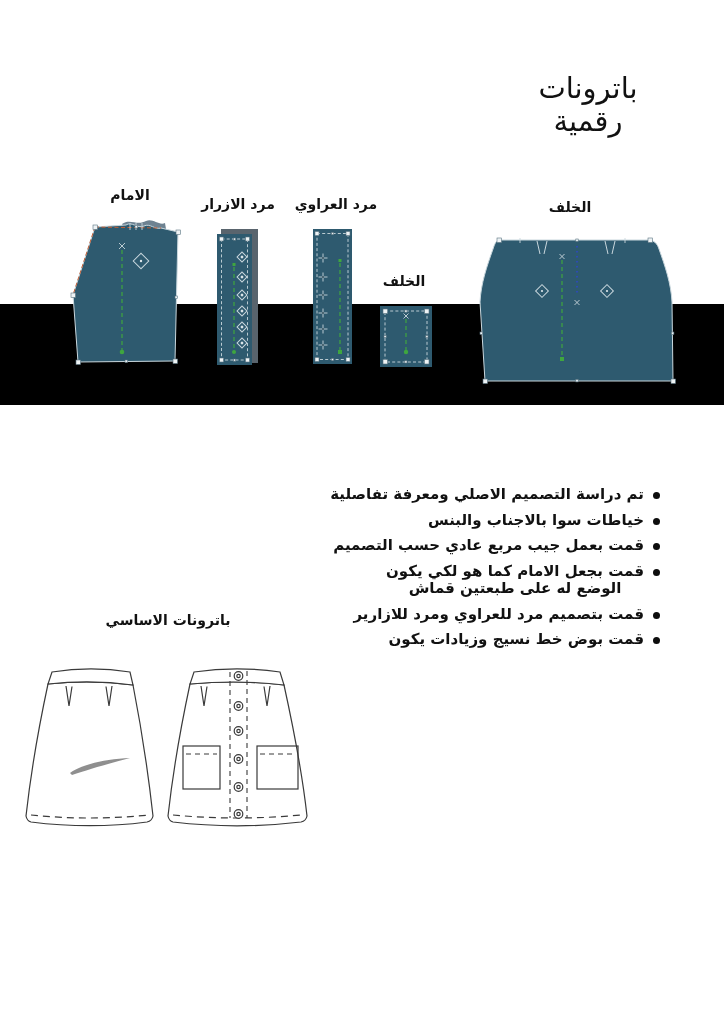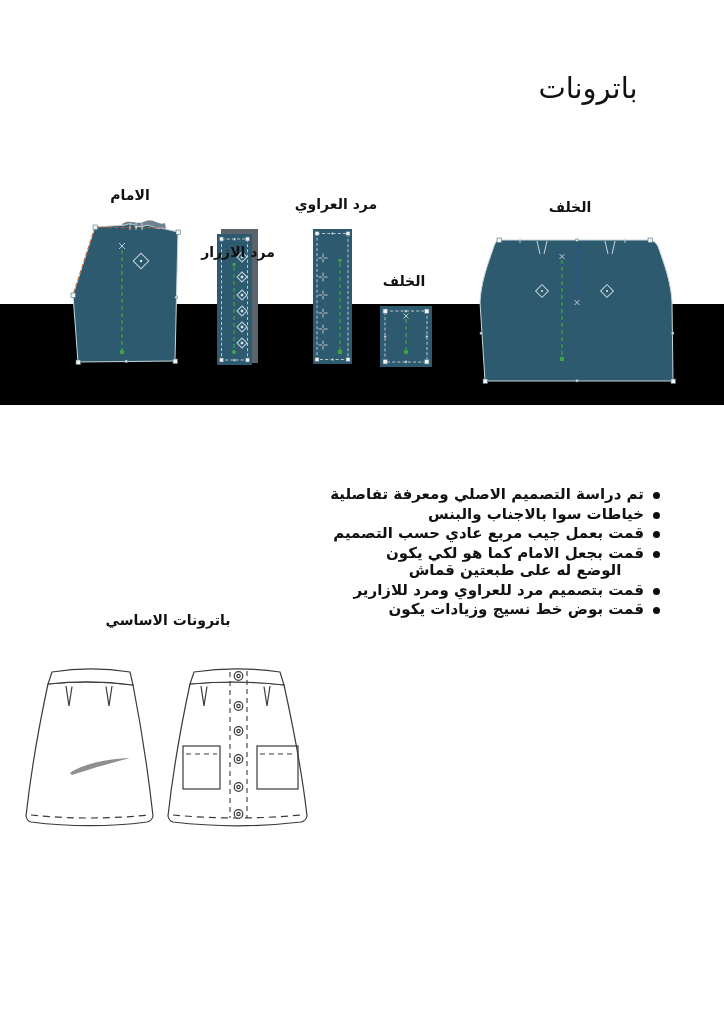--- a/index.html
+++ b/index.html
@@ -11,29 +11,29 @@
   }
   .abs{position:absolute;}
   
   .band{left:0;top:304px;width:724px;height:101px;background:var(--band-black,#000);z-index:1;}
   
   .title{left:500px;top:72px;width:176px;text-align:center;z-index:3;
          font-weight:normal;font-size:29px;line-height:33px;direction:rtl;}
   
   .plabel{font-weight:bold;font-size:14px;text-align:center;direction:rtl;z-index:3;}
   .lab-front{left:90px;top:187px;width:80px;}
-  .lab-btn{left:193px;top:196px;width:90px;margin-top:48px;}
+  .lab-btn{left:193px;top:196px;width:90px;}
   .lab-hole{left:291px;top:196px;width:90px;}
   .lab-pocket{left:374px;top:273px;width:60px;}
   .lab-back{left:535px;top:199px;width:70px;}
   .lab-basic{left:103px;top:612px;width:130px;}
   
   .piece{z-index:2;}
   
-  .bullets{top:486px;right:64px;z-index:3;display:flex;flex-direction:column;align-items:flex-end;gap:2px;}
+  .bullets{top:486px;right:64px;z-index:3;display:flex;flex-direction:column;align-items:flex-end;gap:8px;}
   .bullet-item{display:flex;flex-direction:row;align-items:flex-start;}
   .bullet-dot{width:7px;height:7px;border-radius:50%;background:#0d0d0d;margin-left:9px;margin-top:6px;order:2;}
   .bullet-text{order:1;text-align:center;}
   .bl{display:block;direction:rtl;font-weight:bold;font-size:15px;line-height:17.5px;}
   
   .fillP{fill:var(--pattern-fill,#2e5a6f);}
   .sL{stroke:var(--pattern-outline,#c9d7dd);fill:none;stroke-width:1;}
   .sLd{stroke:var(--pattern-outline,#c9d7dd);fill:none;stroke-width:0.9;stroke-dasharray:3 2.2;}
   .hdl{fill:#eef3f5;stroke:#58727f;stroke-width:0.6;}
   .tick{stroke:var(--pattern-outline,#c9d7dd);stroke-width:0.9;}
@@ -49,20 +49,21 @@
   .skdash2{stroke:#3a3a3a;stroke-width:1.1;stroke-dasharray:5 4;fill:none;}
   .swoosh{fill:#8f8f8f;}
 </style>
 </head>
 <body>
 
 <div class="abs band"></div>
 
 <div class="abs title">
   <div>باترونات</div>
+  <div>رقمية</div>
 </div>
 
 <div class="abs plabel lab-front">الامام</div>
 <div class="abs plabel lab-btn">مرد الازرار</div>
 <div class="abs plabel lab-hole">مرد العراوي</div>
 <div class="abs plabel lab-pocket">الخلف</div>
 <div class="abs plabel lab-back">الخلف</div>
 
 <svg class="abs piece" style="left:64px;top:217px;" width="118" height="152" viewBox="0 0 118 152">
   <path class="graywave" d="M58,7 C66,1 73,9 82,4 C89,1 95,9 101,6 L102,12 L60,11 Z"></path>

